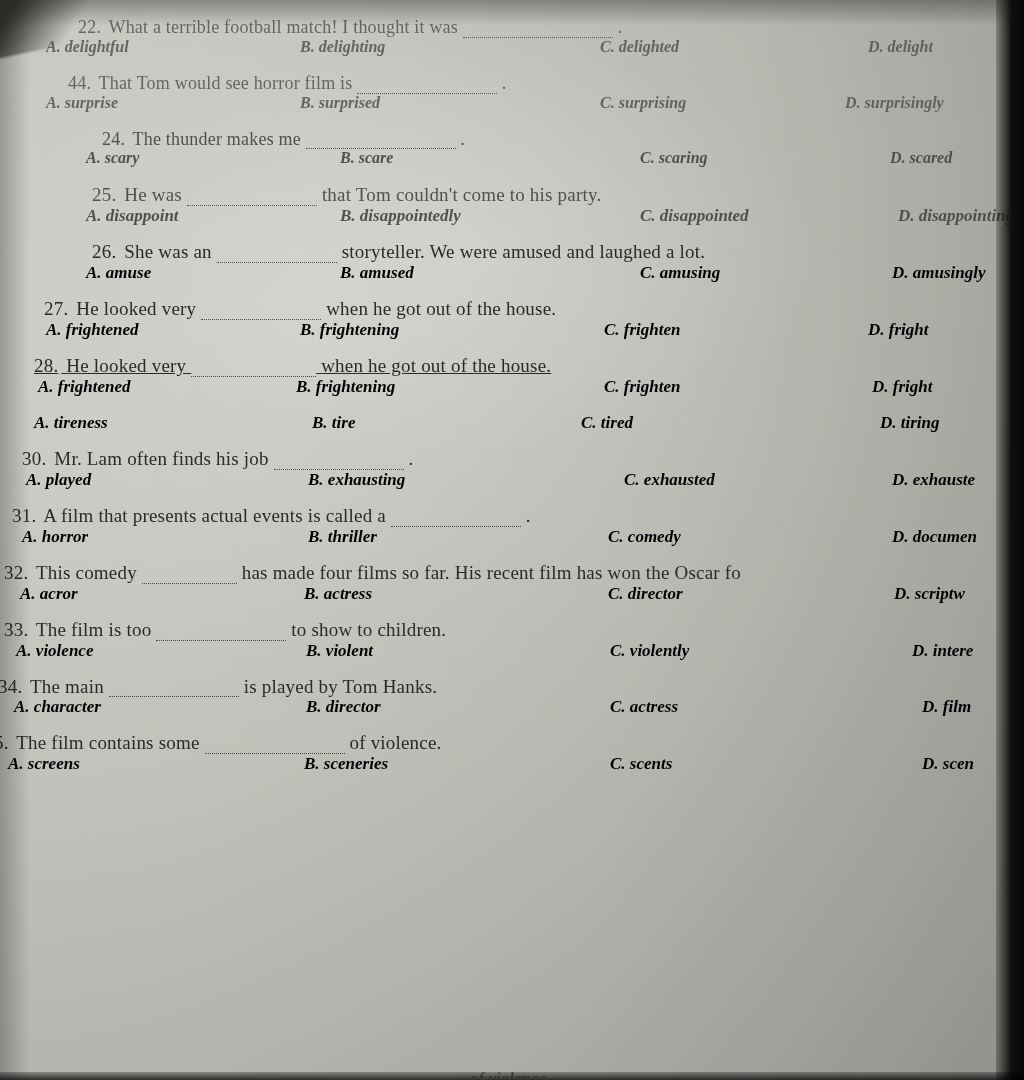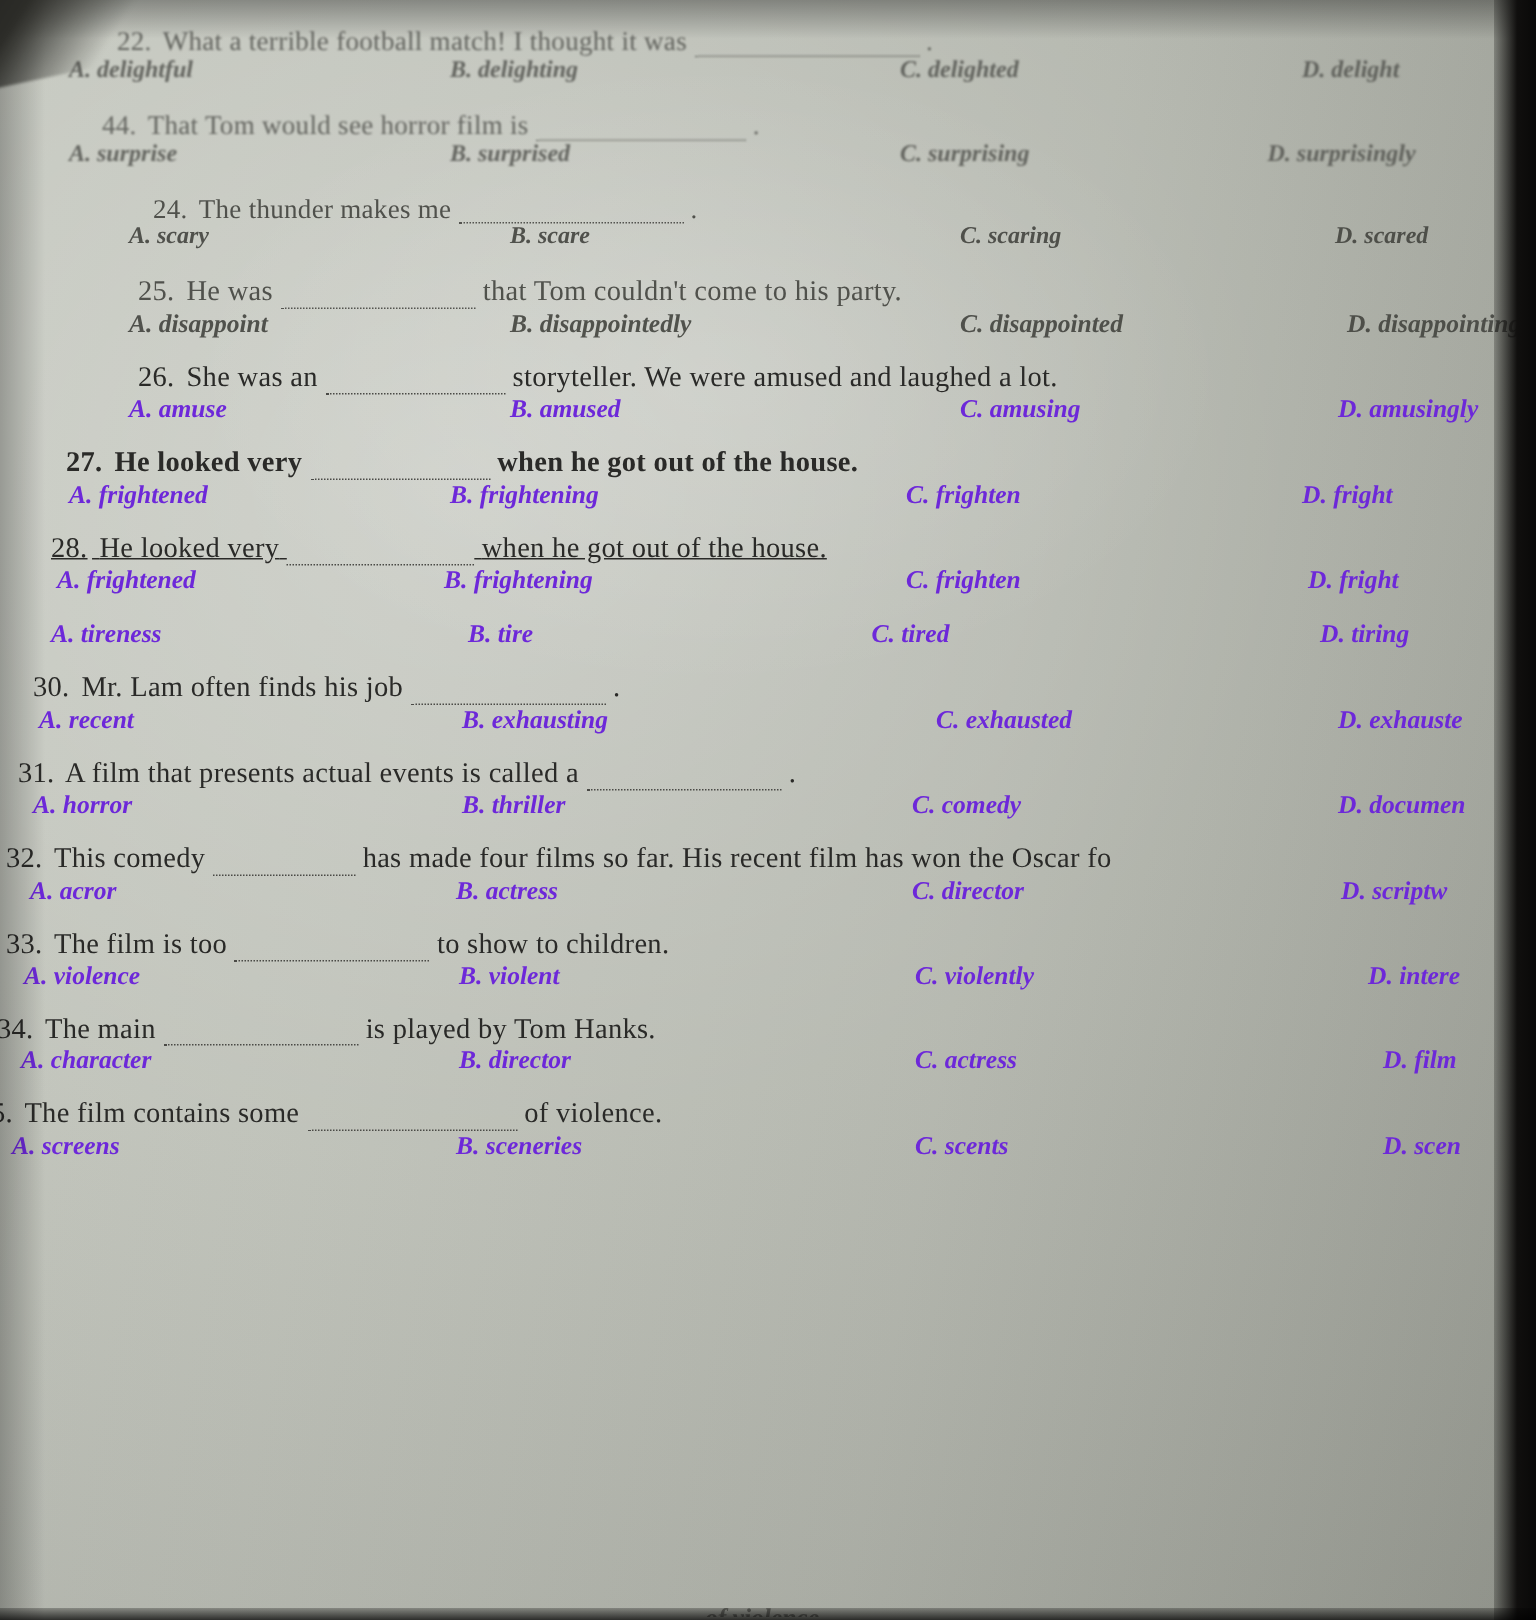--- a/index.html
+++ b/index.html
@@ -88,21 +88,21 @@
   .opts {
     position: relative;
     height: 34px;
   }
   .opt {
     position: absolute;
     font-style: italic;
     font-weight: bold;
     font-size: 17px;
     white-space: nowrap;
-    color: #6d28d9;
+    color: #000000;
   }
   .opt.a { left: 46px; }
   .opt.b { left: 300px; }
   .opt.c { left: 600px; }
   .opt.d { left: 868px; }
 
   
   .qrow { margin-bottom: 2px; }
   .qrow .q-text { padding-left: 0; }
 
@@ -110,21 +110,21 @@
   .faded2 .q-text, .faded2 .opt { color: #464742; opacity: 0.92; }
 
   .tiny .q-text { font-size: 18px; }
   .tiny .opt { font-size: 16px; }
 
   .q-text .num { margin-right: 3px; }
   .indent0 { margin-left: 78px; }
   .indent1 { margin-left: 68px; }
   .indent2 { margin-left: 62px; }
   .indent3 { margin-left: 52px; }
-  .indent4 { margin-left: 44px; font-weight: bold; }
+  .indent4 { margin-left: 44px; }
   .indent5 { margin-left: 34px; text-decoration: underline; }
   .indent6 { margin-left: 22px; }
   .indent7 { margin-left: 12px; }
   .indent8 { margin-left: 4px; }
   .indent9 { margin-left: -2px; }
 
   #tail {
     position: absolute;
     left: 470px; bottom: 2px;
     font-family: "Liberation Serif", serif;
@@ -264,21 +264,21 @@
     </div>
 
     <div class="q qrow">
       <div class="q-text indent6">
         <span class="num">30.</span>
         <span>Mr. Lam often finds his job</span>
         <span class="blank" style="width:130px"></span>
         <span>.</span>
       </div>
       <div class="opts">
-        <span class="opt a" style="left:26px">A. recent</span>
+        <span class="opt a" style="left:26px">A. played</span>
         <span class="opt b" style="left:308px">B. exhausting</span>
         <span class="opt c" style="left:624px">C. exhausted</span>
         <span class="opt d" style="left:892px">D. exhauste</span>
       </div>
     </div>
 
     <div class="q qrow">
       <div class="q-text indent7">
         <span class="num">31.</span>
         <span>A film that presents actual events is called a</span>

